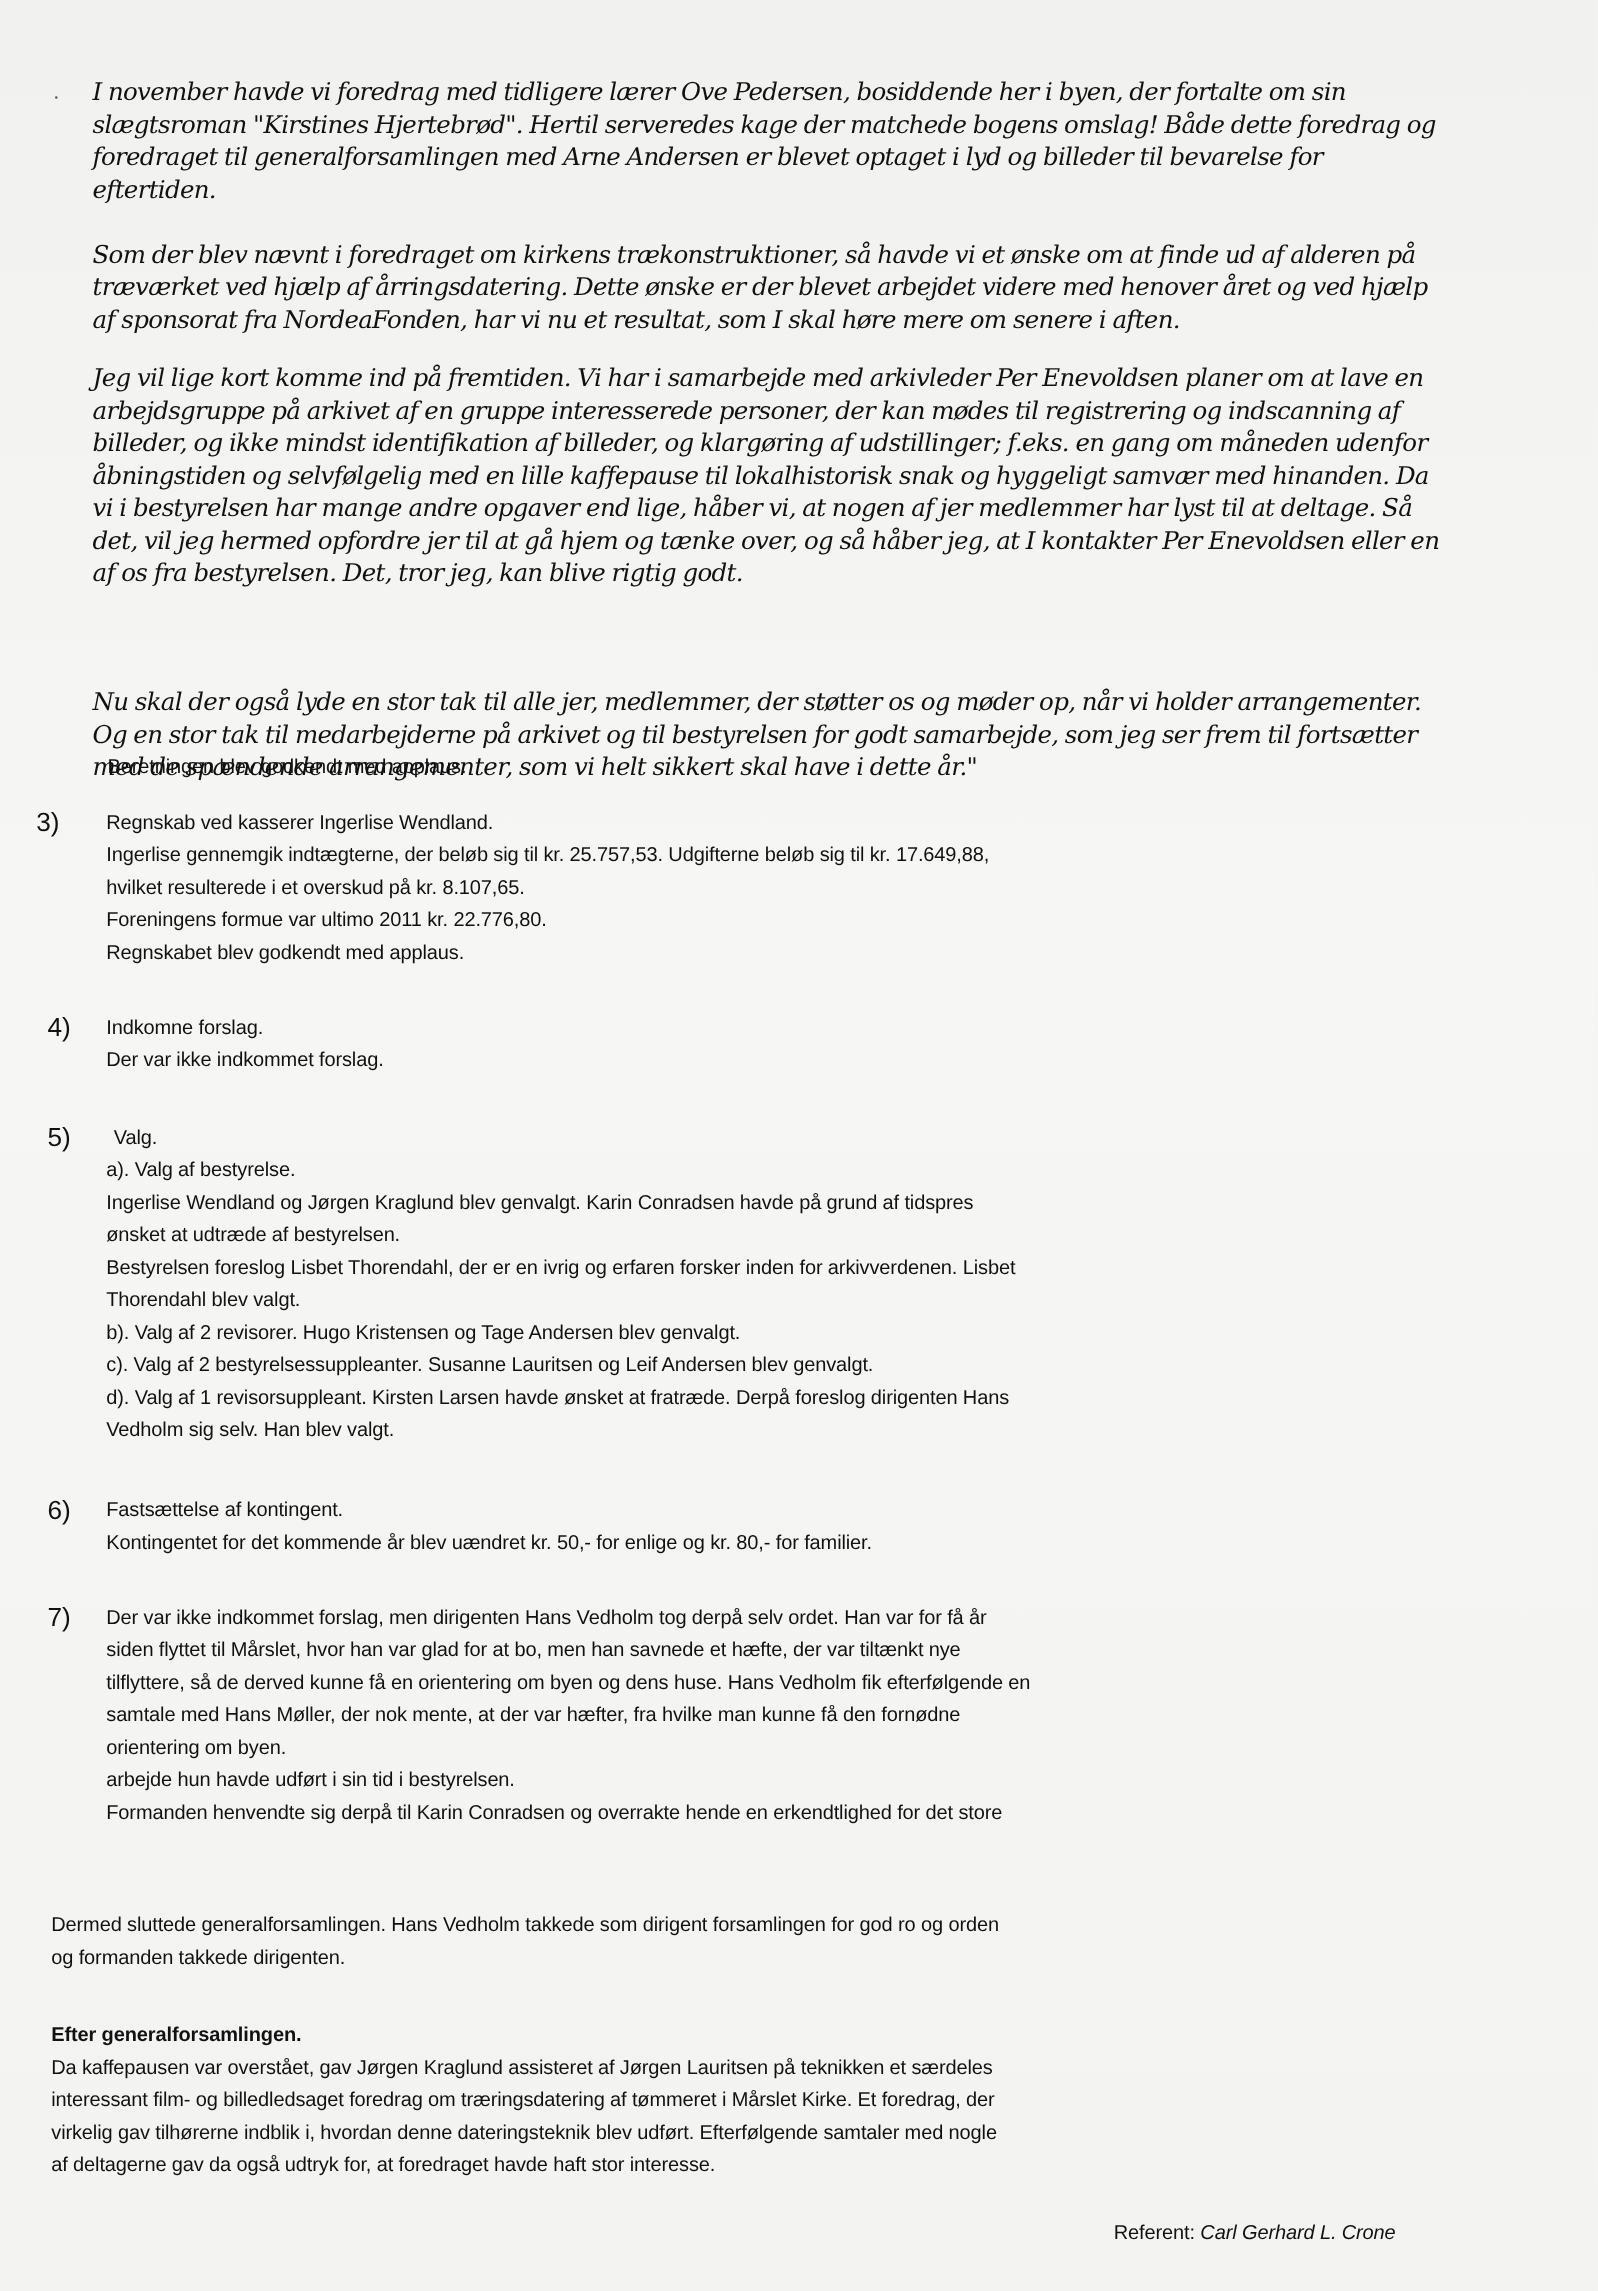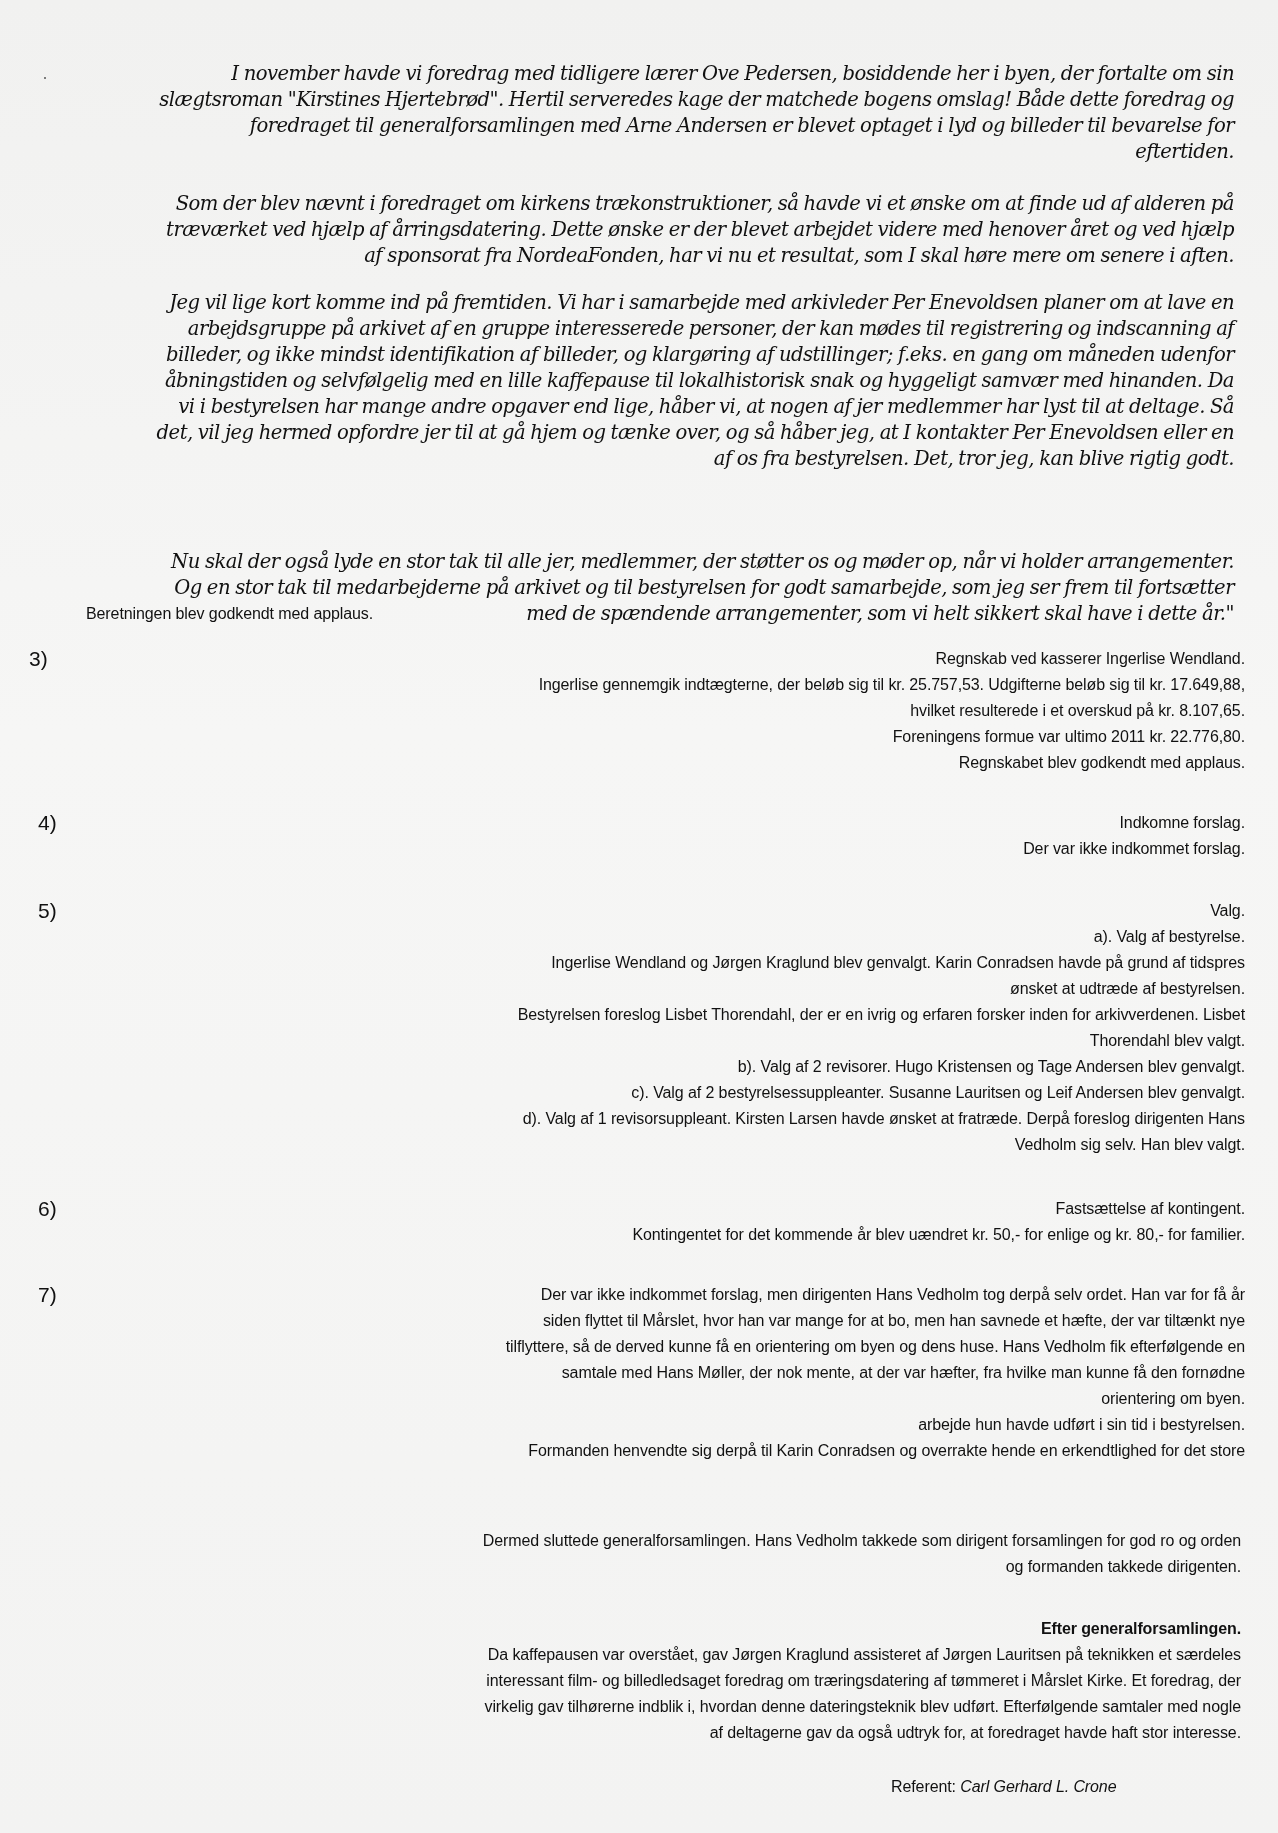--- a/index.html
+++ b/index.html
@@ -42,21 +42,21 @@
       position: absolute;
       font-family: "Liberation Sans", sans-serif;
       font-size: 21px;
       line-height: 26px;
     }
     .item-body {
       position: absolute;
       left: 85px;
       width: 1160px;
     }
-    .line { display: block; white-space: nowrap; text-align: right; }
+    .line { display: block; white-space: nowrap; }
     .bold { font-weight: bold; }
     .ital { font-style: italic; }
     .dot {
       position: absolute;
       width: 2px; height: 2px;
       background: #555;
       border-radius: 50%;
     }
   </style>
 </head>
@@ -137,21 +137,21 @@
     <div class="item-body sans">
       <span class="line">Fastsættelse af kontingent.</span>
       <span class="line">Kontingentet for det kommende år blev uændret kr. 50,- for enlige og kr. 80,- for familier.</span>
     </div>
   </div>
 
   <div class="item" style="top:1282px;">
     <span class="item-num" style="left:38px;">7)</span>
     <div class="item-body sans">
       <span class="line">Der var ikke indkommet forslag, men dirigenten Hans Vedholm tog derpå selv ordet. Han var for få år</span>
-      <span class="line">siden flyttet til Mårslet, hvor han var mange for at bo, men han savnede et hæfte, der var tiltænkt nye</span>
+      <span class="line">siden flyttet til Mårslet, hvor han var glad for at bo, men han savnede et hæfte, der var tiltænkt nye</span>
       <span class="line">tilflyttere, så de derved kunne få en orientering om byen og dens huse. Hans Vedholm fik efterfølgende en</span>
       <span class="line">samtale med Hans Møller, der nok mente, at der var hæfter, fra hvilke man kunne få den fornødne</span>
       <span class="line">orientering om byen.</span>
       <span class="line">arbejde hun havde udført i sin tid i bestyrelsen.</span>
       <span class="line">Formanden henvendte sig derpå til Karin Conradsen og overrakte hende en erkendtlighed for det store</span>
     </div>
   </div>
 
   <div class="block sans" style="left:41px; top:1528px; width:1200px;">
     <span class="line">Dermed sluttede generalforsamlingen. Hans Vedholm takkede som dirigent forsamlingen for god ro og orden</span>

